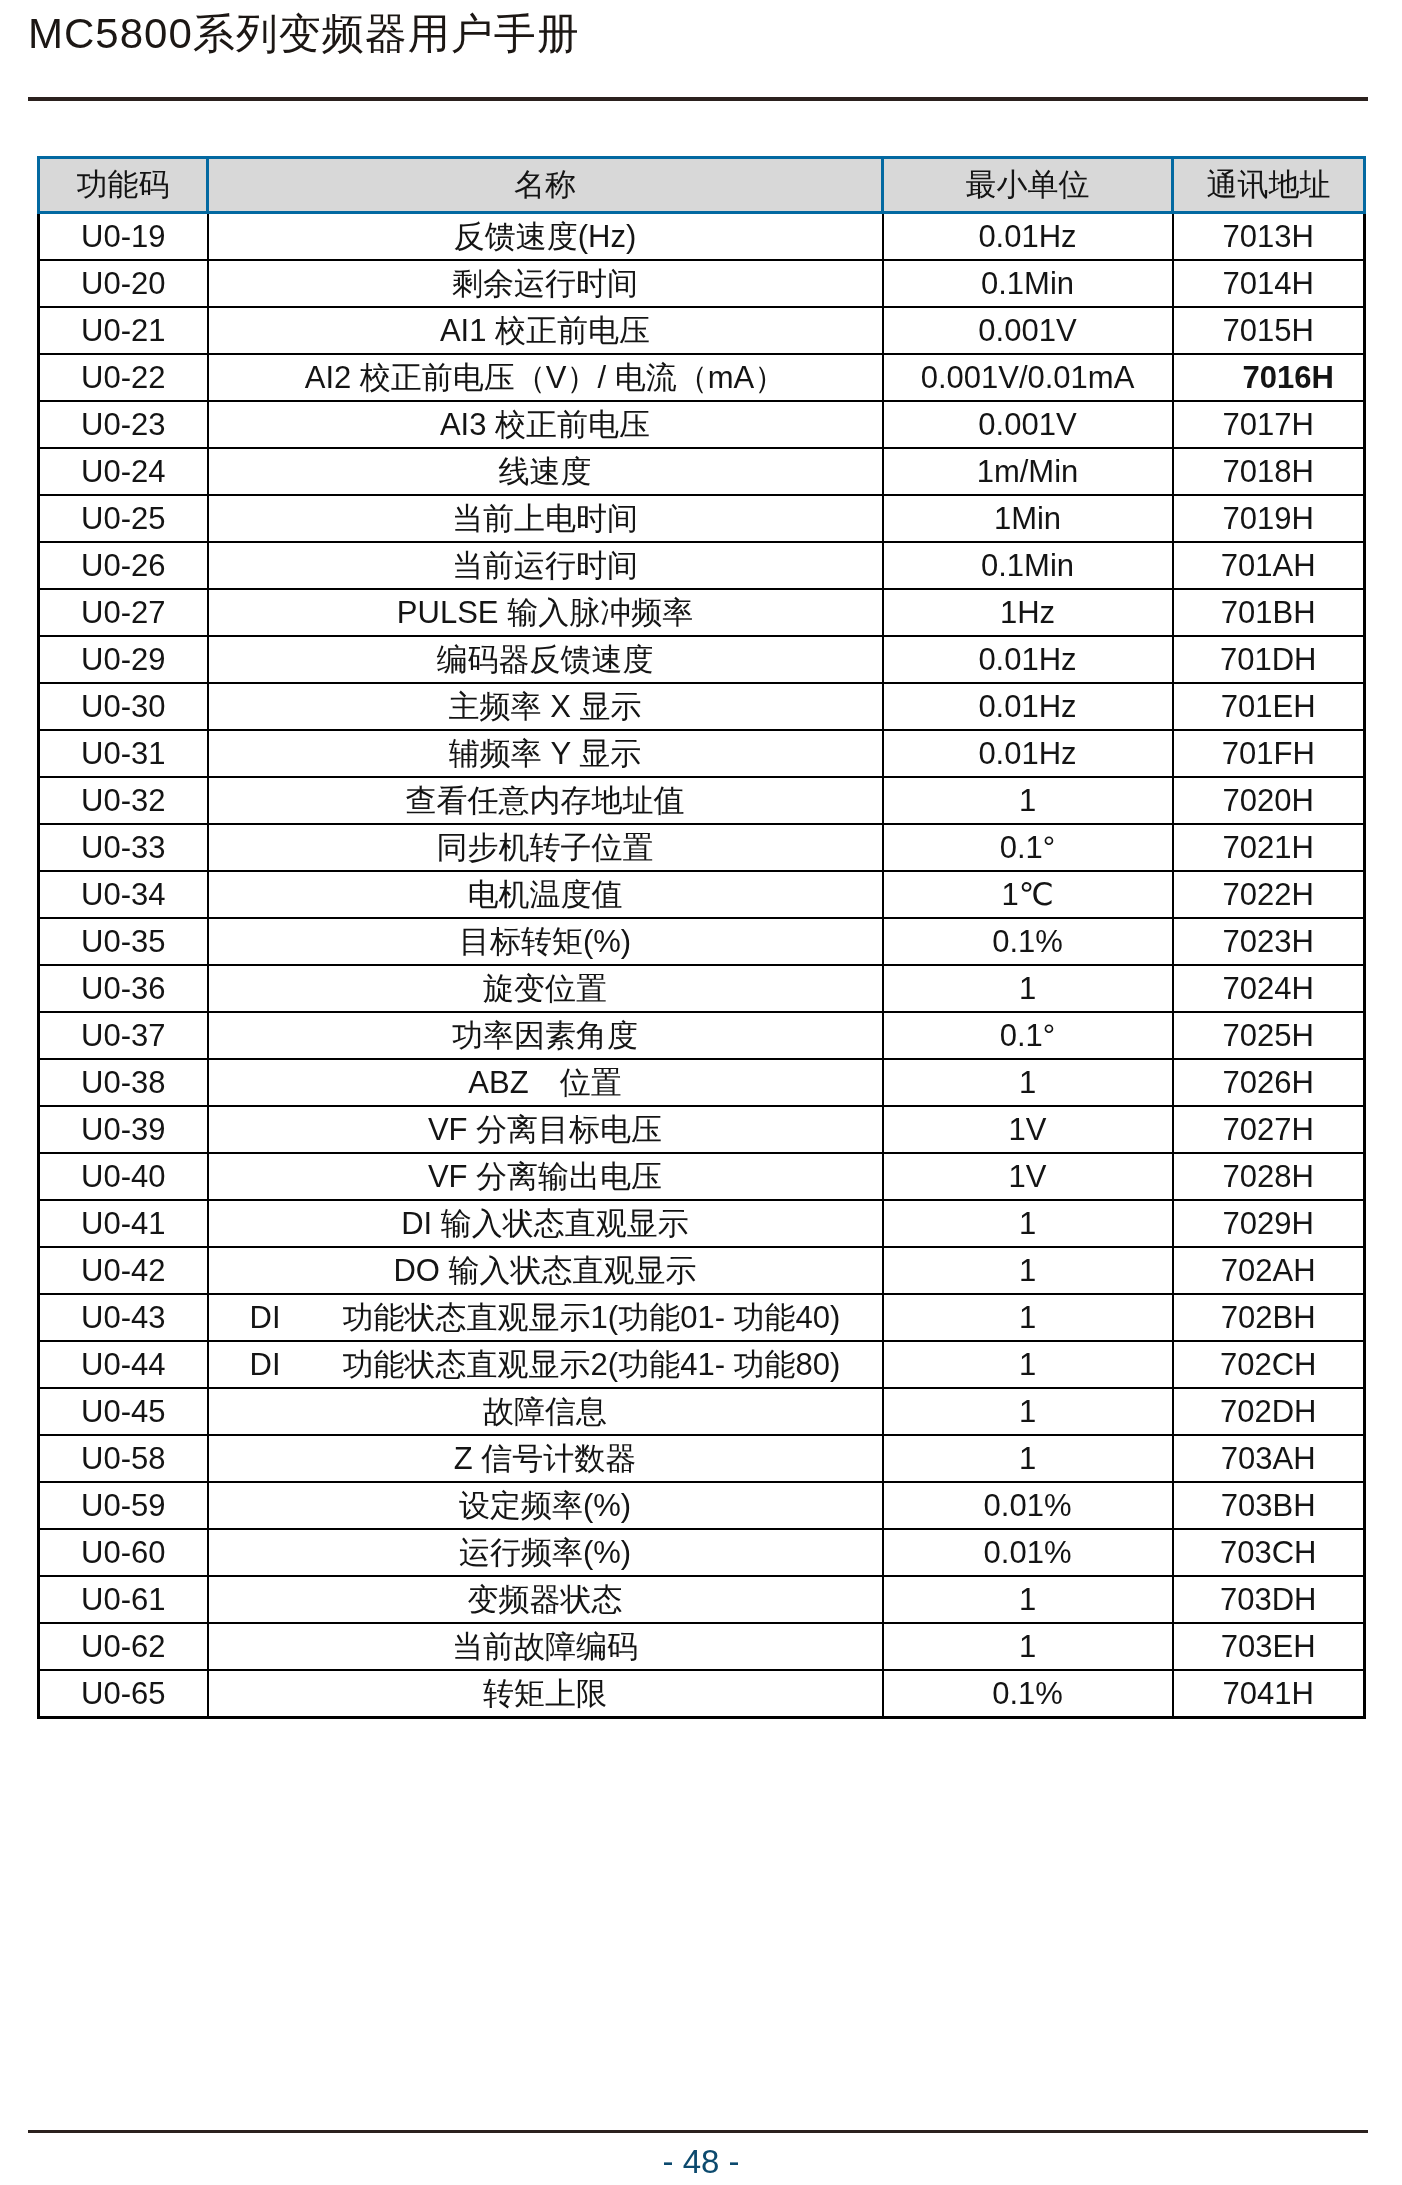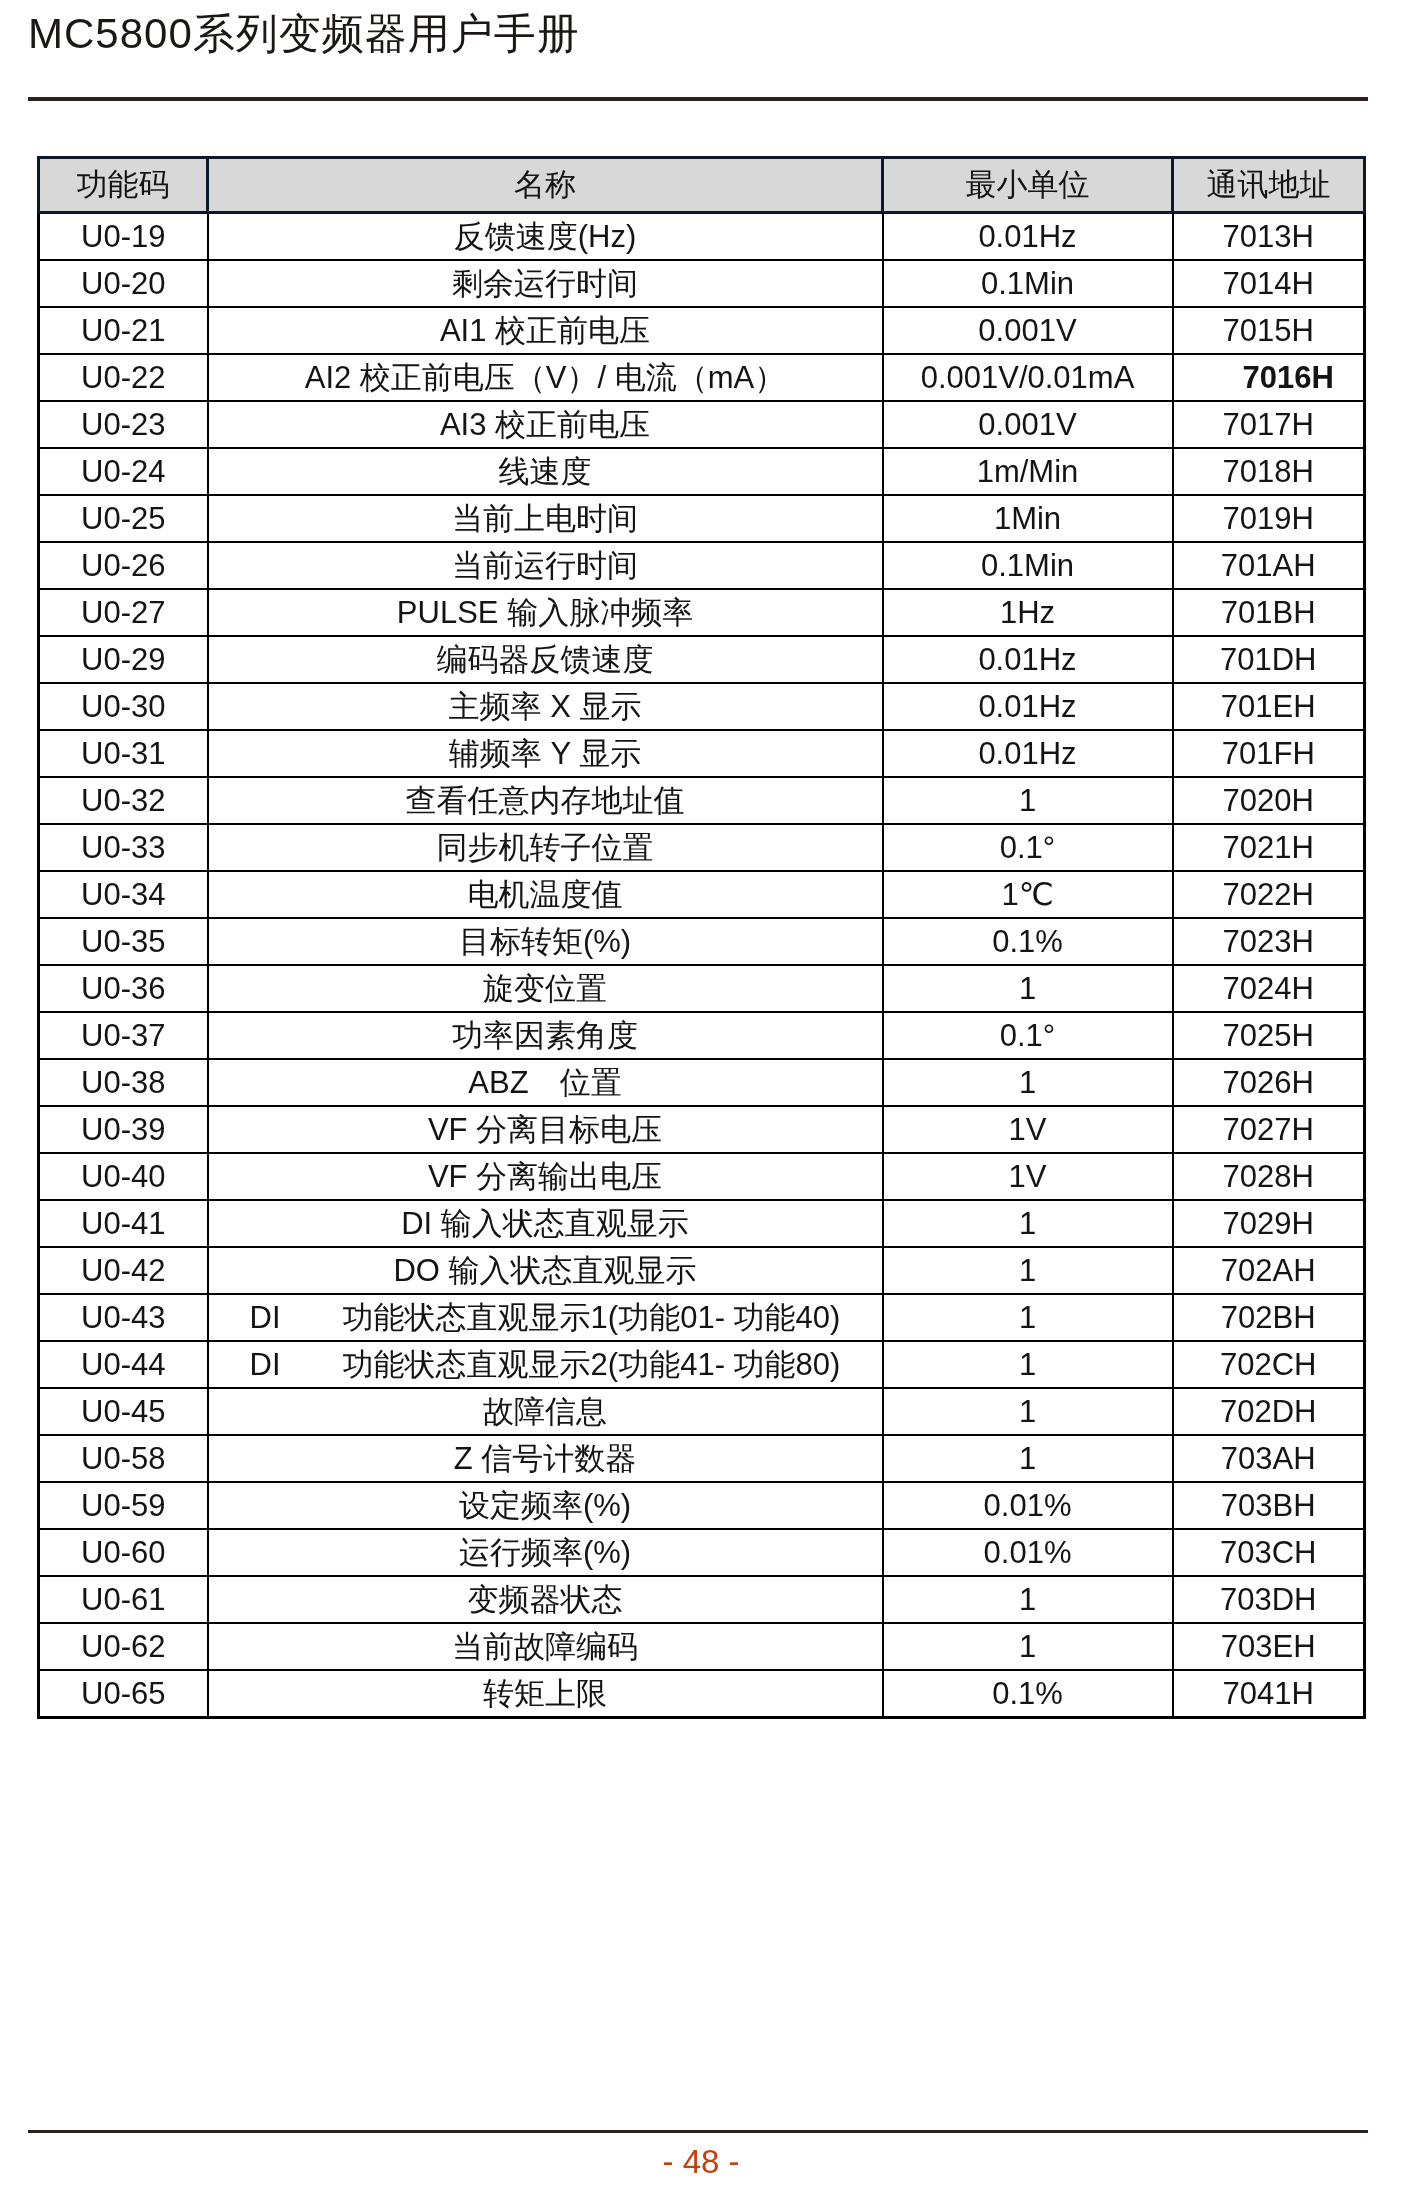--- a/index.html
+++ b/index.html
@@ -46,21 +46,21 @@
     border-collapse: collapse;
     table-layout: fixed;
     border: 3px solid #000;
   }
   .func-table col.c-code { width: 169px; }
   .func-table col.c-name { width: 675px; }
   .func-table col.c-unit { width: 290px; }
   .func-table col.c-addr { width: 192px; }
   .func-table th {
     background: #d8d8d8;
-    border: 3px solid #0f172a;
+    border: 3px solid #0369a1;
     height: 52px;
     font-size: 31px;
     font-weight: normal;
     text-align: center;
     padding: 0;
   }
   .func-table td {
     border: 2px solid #000;
     height: 45px;
     font-size: 31px;
@@ -78,21 +78,21 @@
     height: 3px;
     background: #2b211e;
   }
   .page-number {
     position: absolute;
     left: 0;
     top: 2143px;
     width: 100%;
     text-align: center;
     font-size: 33px;
-    color: #c2410c;
+    color: #0c4a6e;
   }
 </style>
 </head>
 <body>
 
 <div class="page">
 
   <div class="doc-title">MC5800系列变频器用户手册</div>
 
   <div class="header-rule"></div>

